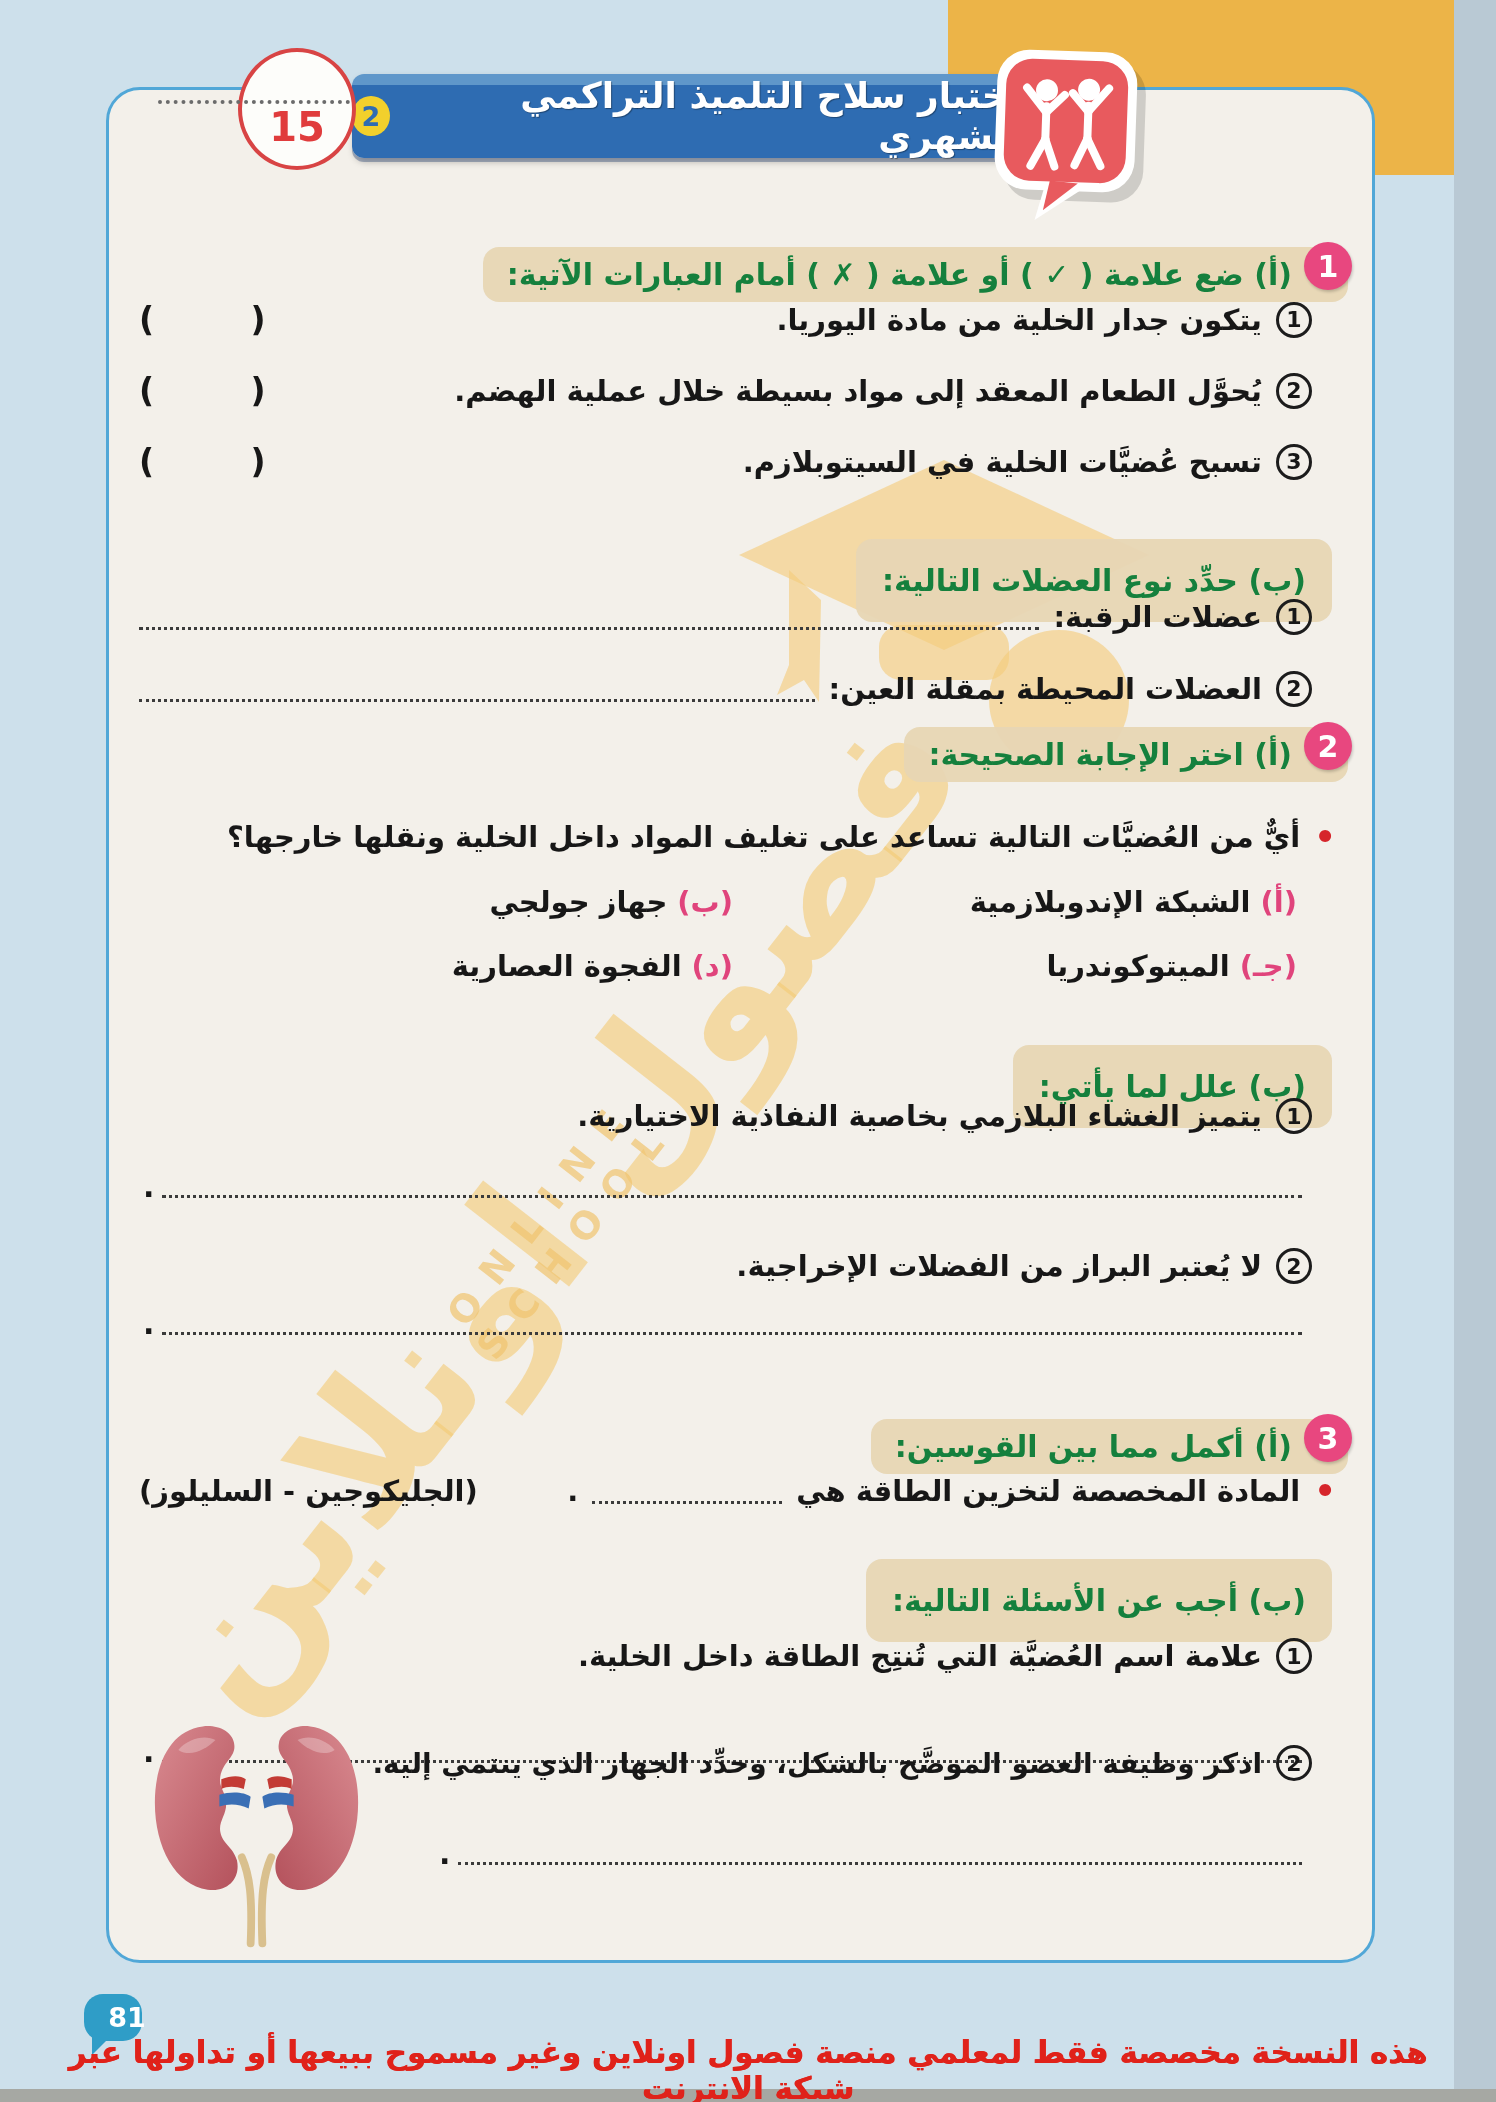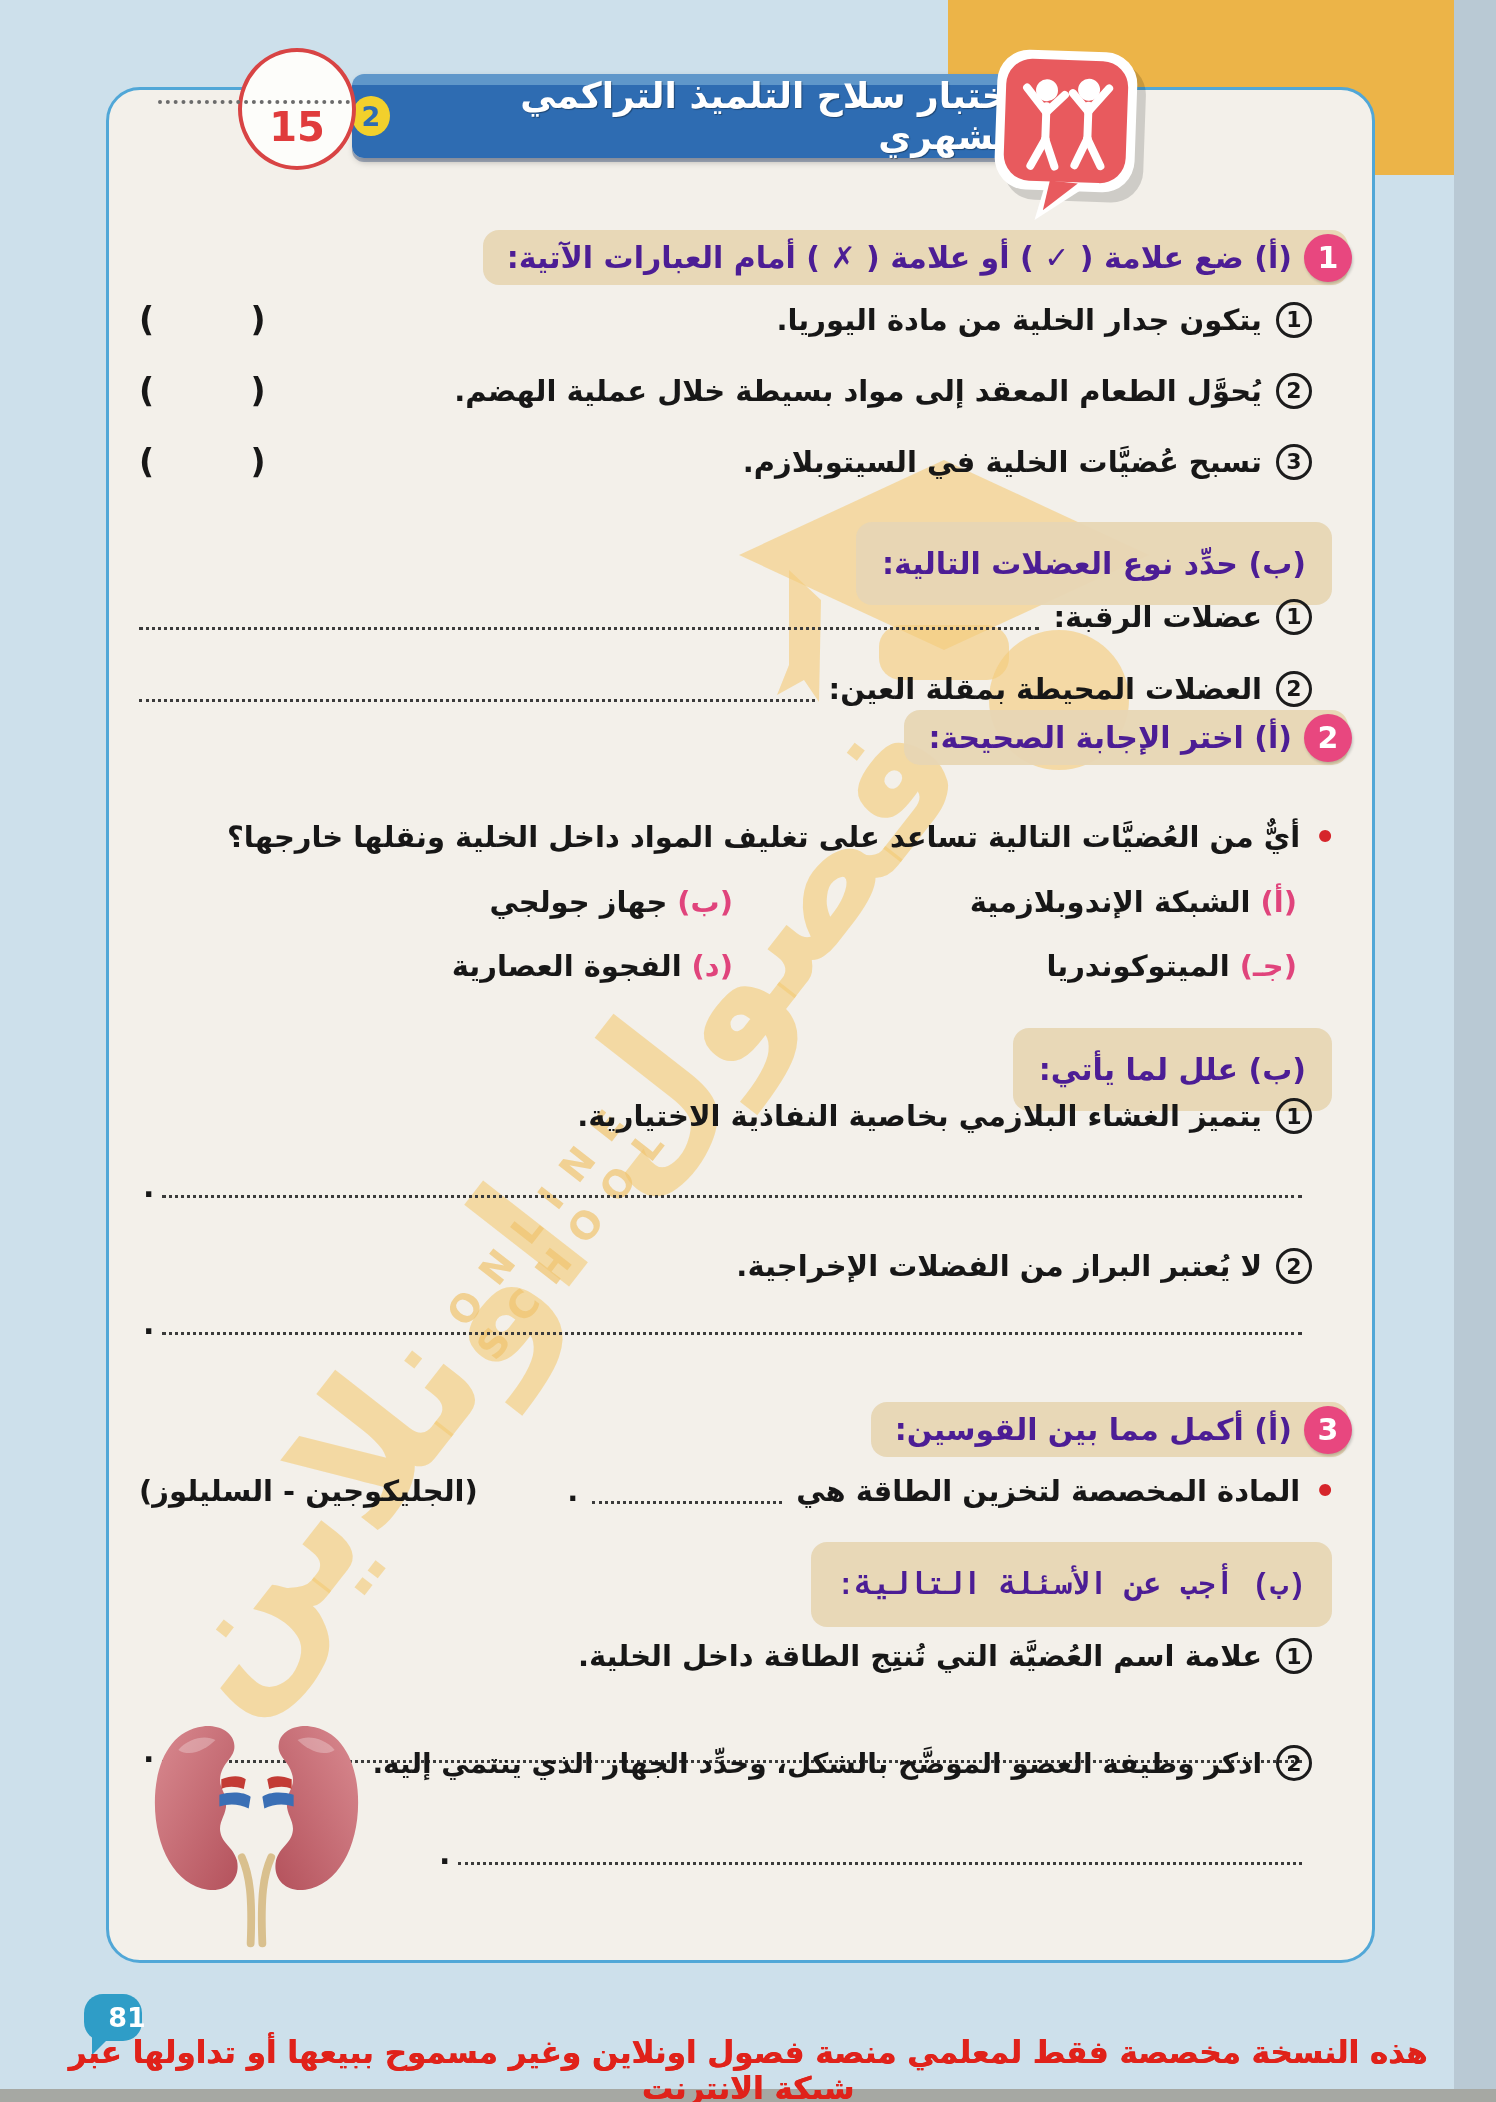--- a/index.html
+++ b/index.html
@@ -38,21 +38,21 @@
          background:#fdfdfa; border:4px solid #d84444; border-radius:50%; }
   .score-num{ position:absolute; left:0; right:0; top:52px; text-align:center;
          color:#e03c3c; font-size:40px; font-weight:bold; }
   .score-dots{ position:absolute; left:158px; top:100px; width:192px; z-index:7;
          border-top:4px dotted #6b6b6b; }
   .logo{ position:absolute; left:988px; top:45px; width:165px; height:178px; z-index:8; }
 
   
   .qheading{ position:absolute; display:flex; align-items:center; z-index:2; }
   .hbox{ background:rgba(231,214,180,.95); border-radius:16px; padding:10px 56px 10px 24px;
-         font-size:30px; font-weight:bold; color:#4c1d95; }
+         font-size:30px; font-weight:bold; color:#15803d;margin-top:17px; }
   .hbox.noq{ padding:24px 26px; }
   .qnum{ position:absolute; left:auto; right:-4px; top:50%; transform:translateY(-50%);
          width:48px; height:48px; border-radius:50%; background:#e8477f; color:#fff;
          font-size:30px; font-weight:bold; display:flex; align-items:center; justify-content:center;
          box-shadow:1px 2px 3px rgba(0,0,0,.2); }
 
   
   .row{ position:absolute; display:flex; align-items:center; gap:14px; z-index:2;
         font-size:29px; font-weight:bold; color:#171717; }
   .cnum{ flex:0 0 auto; width:36px; height:36px; border:3px solid #1c1c1c; border-radius:50%;
@@ -199,21 +199,21 @@
 
     <div class="row" style="right:36px; left:30px; top:1382px;">
       <span class="bullet">•</span>
       <span>المادة المخصصة لتخزين الطاقة هي</span>
       <span class="dots-fixed"></span>
       <span>.</span>
       <span class="spacer"></span>
       <span>(الجليكوجين - السليلوز)</span>
     </div>
 
-    <div class="qheading" style="right:40px; top:1452px;font-family:Liberation Mono, monospace;">
+    <div class="qheading" style="right:40px; top:1452px;">
       <div class="hbox noq">(ب) أجب عن الأسئلة التالية:</div>
     </div>
 
     <div class="row" style="right:60px; top:1548px;">
       <span class="cnum">1</span>
       <span>علامة اسم العُضيَّة التي تُنتِج الطاقة داخل الخلية.</span>
     </div>
     <div class="dotrow" style="right:70px; left:34px; top:1640px;">
       <span class="dots"></span>
       <span>.</span>

